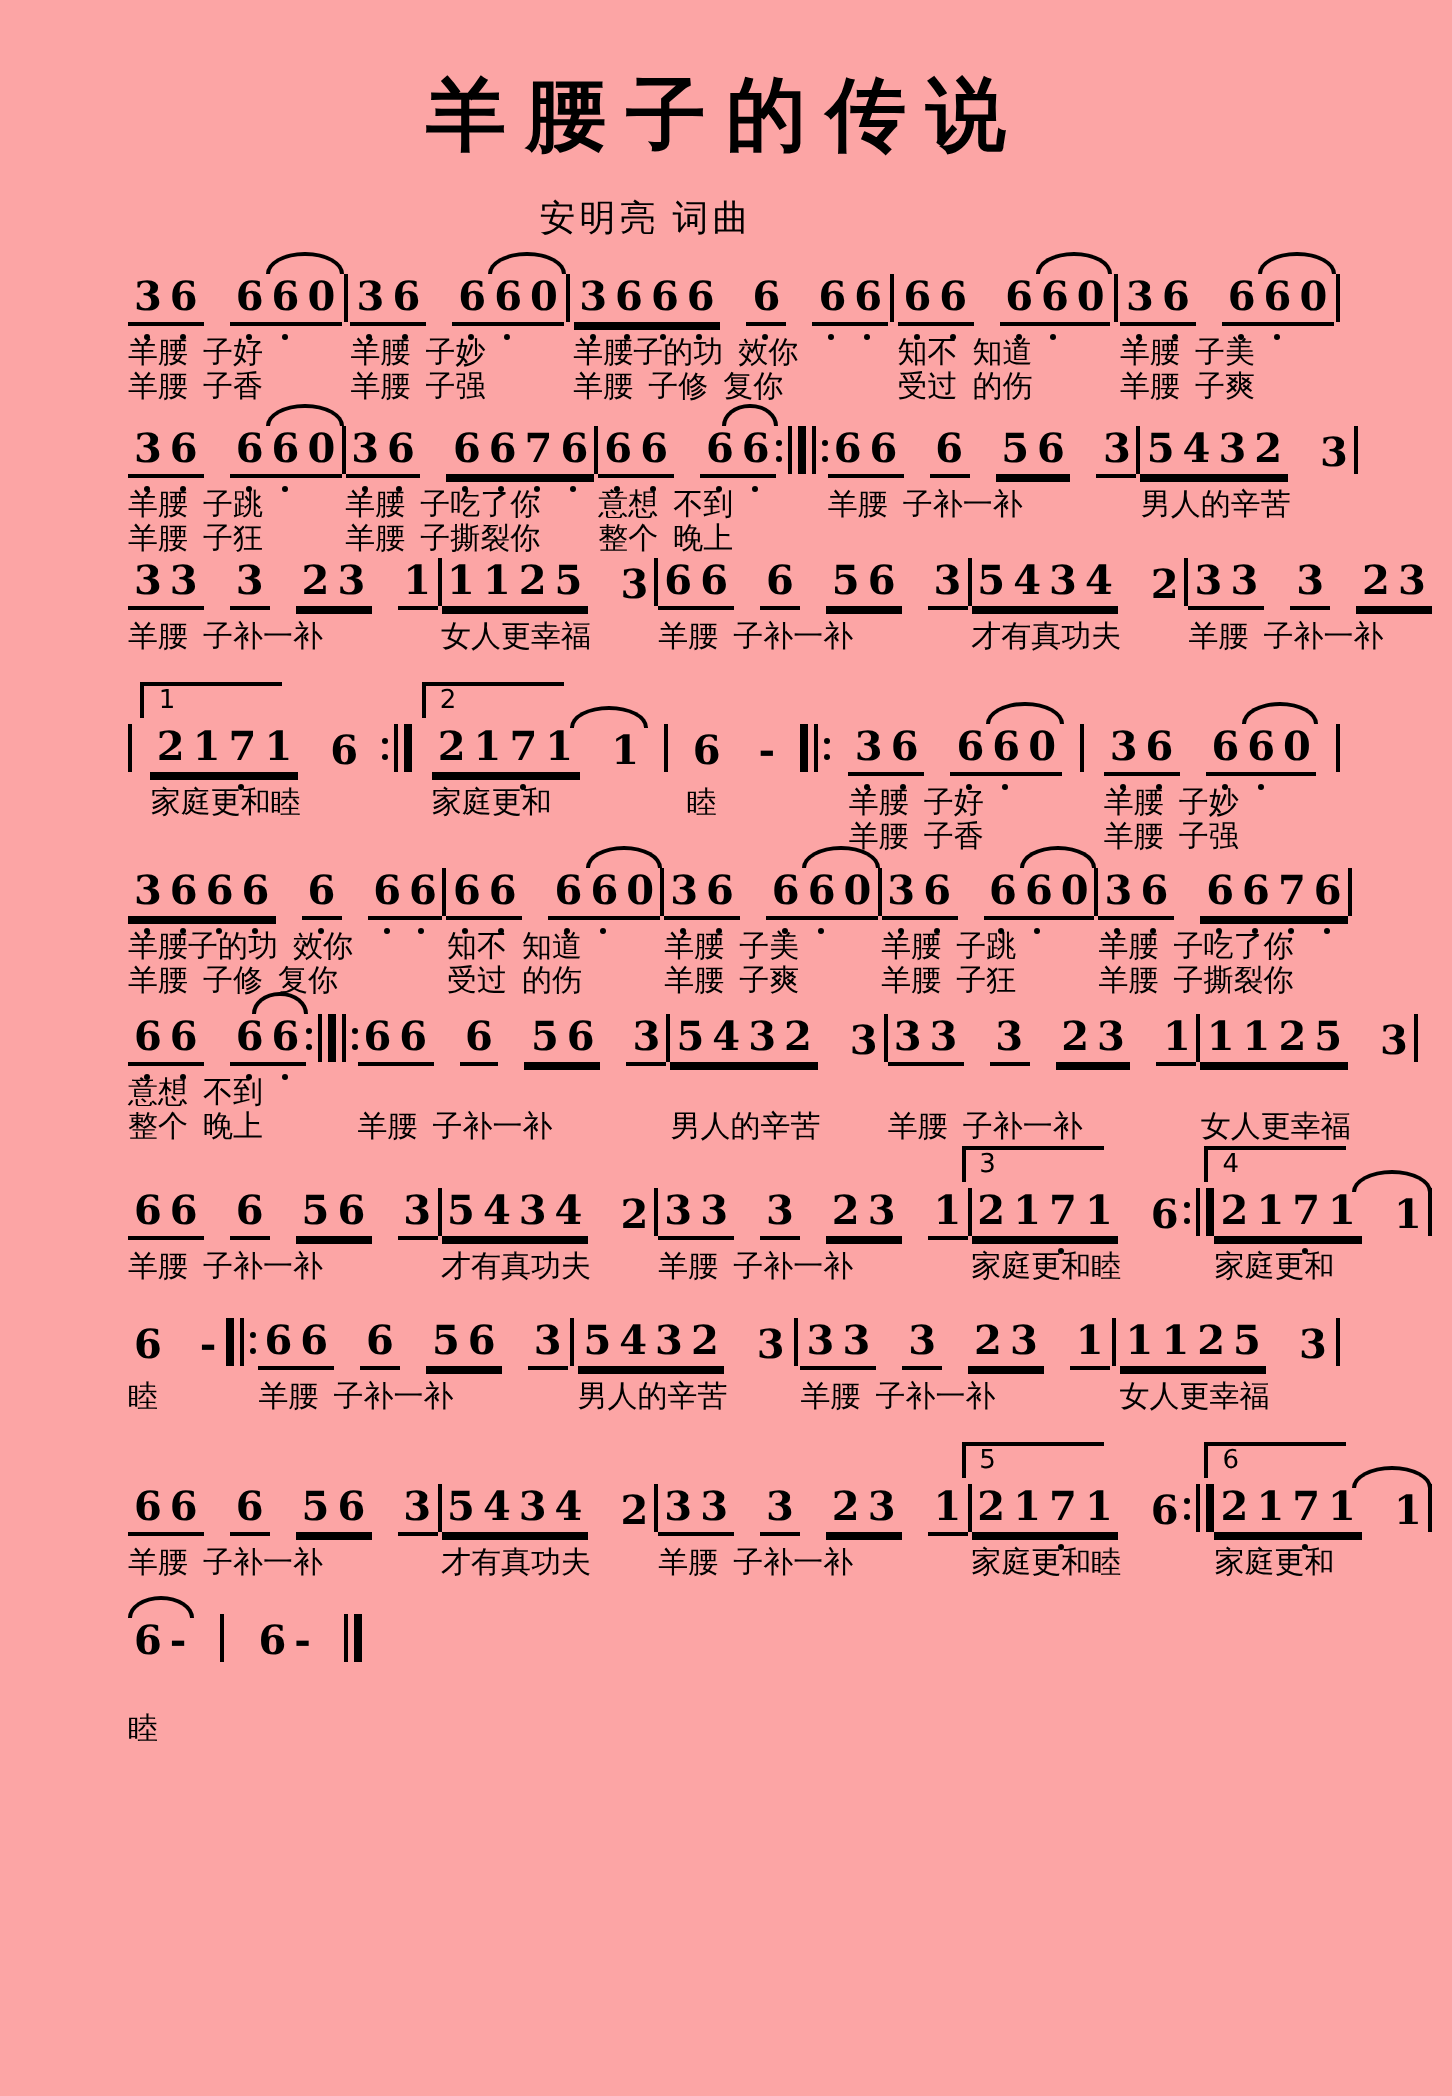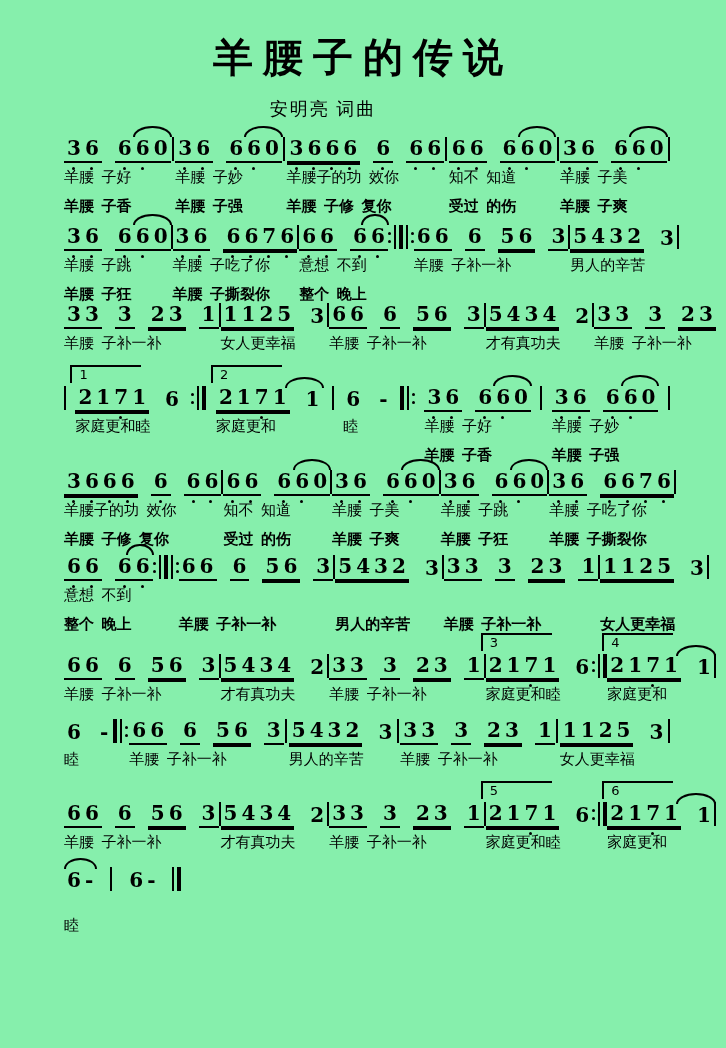--- a/index.html
+++ b/index.html
@@ -1,18 +1,18 @@
 <!DOCTYPE html>
 <html><head>
 <meta charset="utf-8">
 <style>
   html,body { margin:0; padding:0; background:#e9e9e9; }
   .page {
     position:relative; width:726px; height:1048px; margin:0 auto;
-    background:#86efac; color:#000;
+    background:#fca5a5; color:#000;
     font-family:"DejaVu Serif", serif; overflow:hidden;
   }
   .title {
     text-align:center; padding-top:30px; font-size:40px; font-weight:bold;
     letter-spacing:10px; font-family:"DejaVu Serif", serif;
   }
   .credit {
     text-align:center; padding-right:80px; margin-top:12px; font-size:18px;
     letter-spacing:2px; font-family:"Liberation Serif", serif;
   }
@@ -54,21 +54,21 @@
 
   .tie { position:absolute; top:-11px; height:9px;
          border:2px solid #000; border-bottom:none;
          border-radius:50% 50% 0 0 / 100% 100% 0 0; }
   .tie-r { right:-1px; width:62%; }
   .tie-a { left:0;  right:-1px; }
   .tie-l { left:-18px; right:-2px; }
 
   .lyr { font-size:15px; line-height:17px; min-height:17px; margin-top:6px;
          white-space:pre; font-family:"Liberation Serif", serif; }
-  .lyr + .lyr { margin-top:12px;font-weight:bold; }
+  .lyr + .lyr { margin-top:0; }
 
   .rbar { display:flex; align-items:center; gap:3px; height:24px; }
   .rbar .thin  { width:2px; height:24px; background:#000; display:inline-block; }
   .rbar .thick { width:4px; height:24px; background:#000; display:inline-block; }
   .rdots { display:flex; flex-direction:column; justify-content:center; gap:5px; height:24px; }
   .rdots i { width:3px; height:3px; background:#000; border-radius:50%; display:block; }
 
   .volta { position:absolute; top:-21px; left:-5px; width:62px; height:16px;
            border-left:2px solid #000; border-top:2px solid #000;
            padding-left:7px; font-size:13px; line-height:15px; font-weight:normal;

